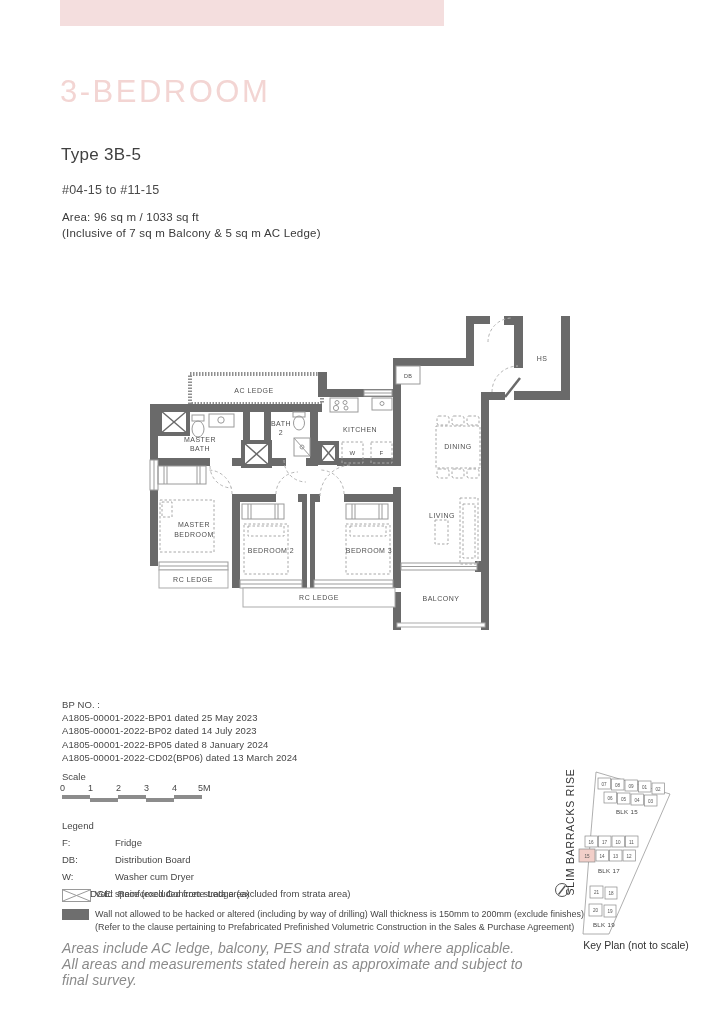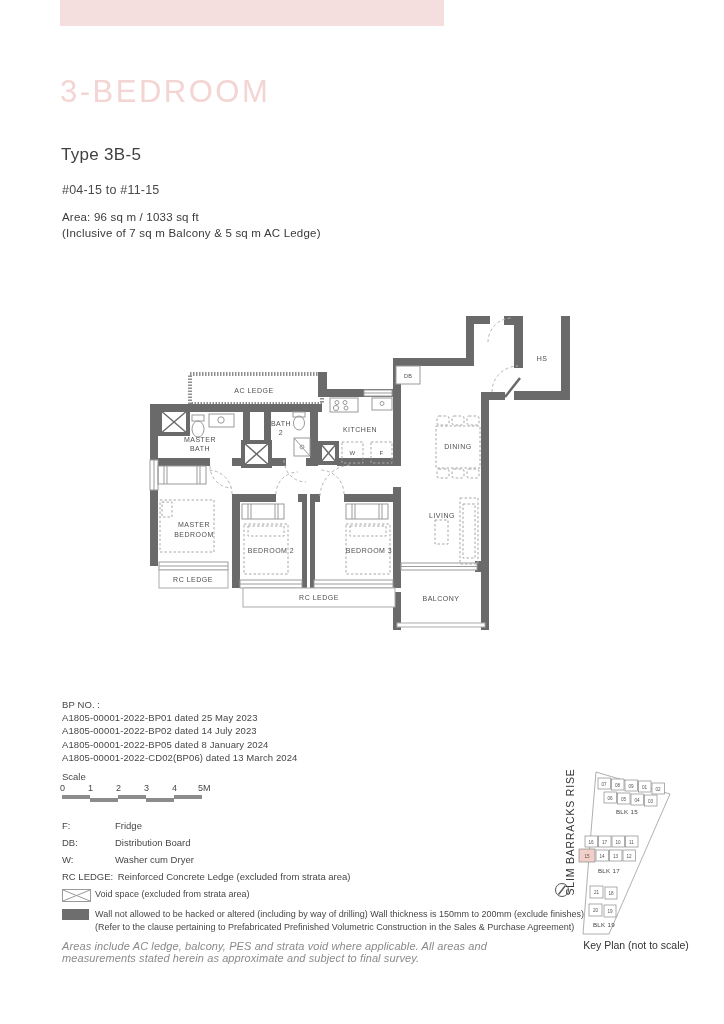--- a/index.html
+++ b/index.html
@@ -38,21 +38,21 @@
   .scale-bar{left:62px;top:795px;width:140px;height:8px;}
   .scale-bar .mid{position:absolute;left:0;top:3px;width:140px;height:1px;background:#8c8c8c;}
   .scale-bar .seg{position:absolute;width:28px;height:3px;background:#8c8c8c;}
   .legend{left:62px;top:817px;font-size:9.5px;color:#474747;line-height:17px;}
   .lg-term{display:inline-block;min-width:53px;}
   .note-row{left:62px;font-size:9px;color:#474747;line-height:12.5px;}
   .swatch{position:absolute;left:0;top:1px;width:27px;height:11px;}
   .swatch.voidbx{border:1px solid #9a9a9a;background:#fff;}
   .swatch.wallbx{background:#6e6e6e;}
   .note-text{margin-left:33px;display:block;}
-  .disclaimer{left:62px;top:940px;width:470px;font-size:11px;font-style:italic;color:#8a8a8a;letter-spacing:.1px;}
+  .disclaimer{left:62px;top:940px;width:470px;font-size:14px;font-style:italic;color:#8a8a8a;letter-spacing:.1px;}
 
   
   .keyplan{left:552px;top:766px;}
   .kp-caption{left:548px;top:939px;width:176px;text-align:center;font-size:10.5px;color:#333;}
   .kp-unit{fill:#fff;stroke:#8a8a8a;stroke-width:.7;}
   text.kp-num{font-size:4.6px;fill:#555;text-anchor:middle;}
   text.kp-blk{font-size:6.2px;fill:#444;text-anchor:middle;letter-spacing:.3px;}
   text.kp-street{font-size:10.5px;fill:#333;letter-spacing:.8px;text-anchor:middle;}
 </style>
 </head>
@@ -264,20 +264,21 @@
 <div class="abs scale-bar">
   <div class="mid"></div>
   <div class="seg" style="left:0;top:0;"></div>
   <div class="seg" style="left:28px;top:4px;"></div>
   <div class="seg" style="left:56px;top:0;"></div>
   <div class="seg" style="left:84px;top:4px;"></div>
   <div class="seg" style="left:112px;top:0;"></div>
 </div>
 
 <div class="abs legend">
+  <div>Legend</div>
   <div><span class="lg-term">F:</span><span>Fridge</span></div>
   <div><span class="lg-term">DB:</span><span>Distribution Board</span></div>
   <div><span class="lg-term">W:</span><span>Washer cum Dryer</span></div>
   <div><span class="lg-term">RC LEDGE:</span>&nbsp;<span>Reinforced Concrete Ledge (excluded from strata area)</span></div>
 </div>
 
 <div class="abs note-row" style="top:888px;">
   <span class="swatch voidbx">
     <svg width="27" height="11">
         <line x1="0" y1="0" x2="27" y2="11" stroke="#9a9a9a" stroke-width="1"></line>

